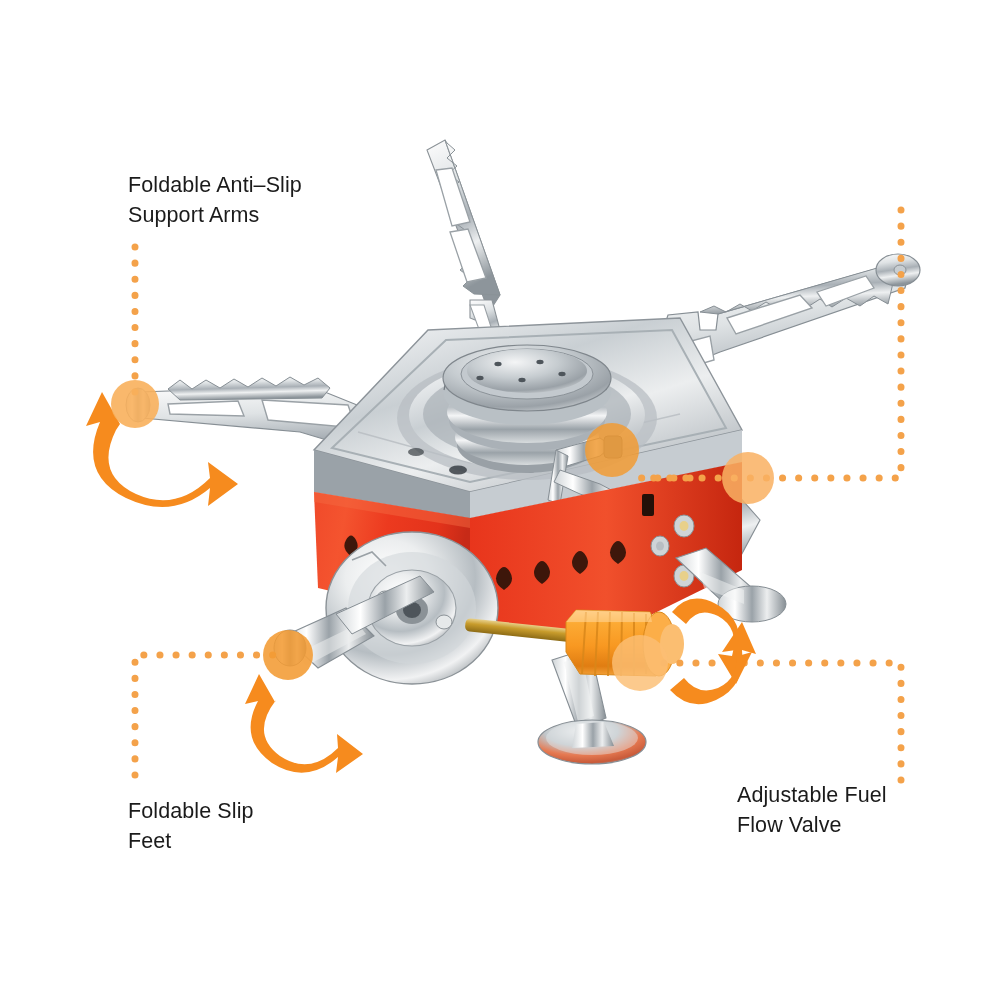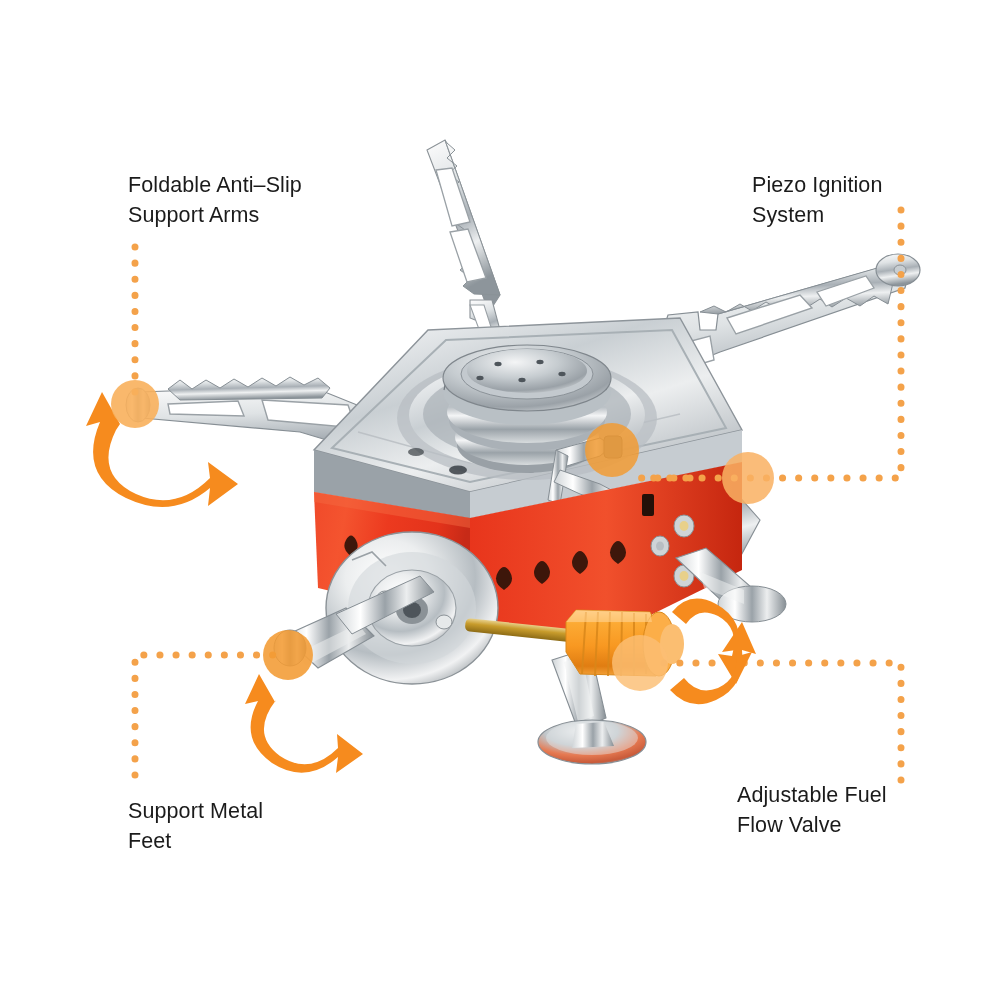--- a/index.html
+++ b/index.html
@@ -364,22 +364,20 @@
     <circle cx="135" cy="404" r="24" fill="#F8B05C" opacity="0.9"></circle>
     <circle cx="612" cy="450" r="27" fill="#F39A2E" opacity="0.82"></circle>
     <circle cx="748" cy="478" r="26" fill="#F9B163" opacity="0.86"></circle>
     <circle cx="288" cy="655" r="25" fill="#F29B33" opacity="0.88"></circle>
     <circle cx="640" cy="663" r="28" fill="#FBBE74" opacity="0.82"></circle>
   </svg>
 
   <div class="callout-label" id="label-support-arms">Foldable Anti–Slip
 Support Arms</div>
 
-  <div class="callout-label" id="label-piezo">Piezo Ignition
-System</div>
-
-  <div class="callout-label" id="label-feet">Support Metal
+
+  <div class="callout-label" id="label-feet">Foldable Slip
 Feet</div>
 
   <div class="callout-label" id="label-valve">Adjustable Fuel
 Flow Valve</div>
 
 </div>
 
 </body></html>

